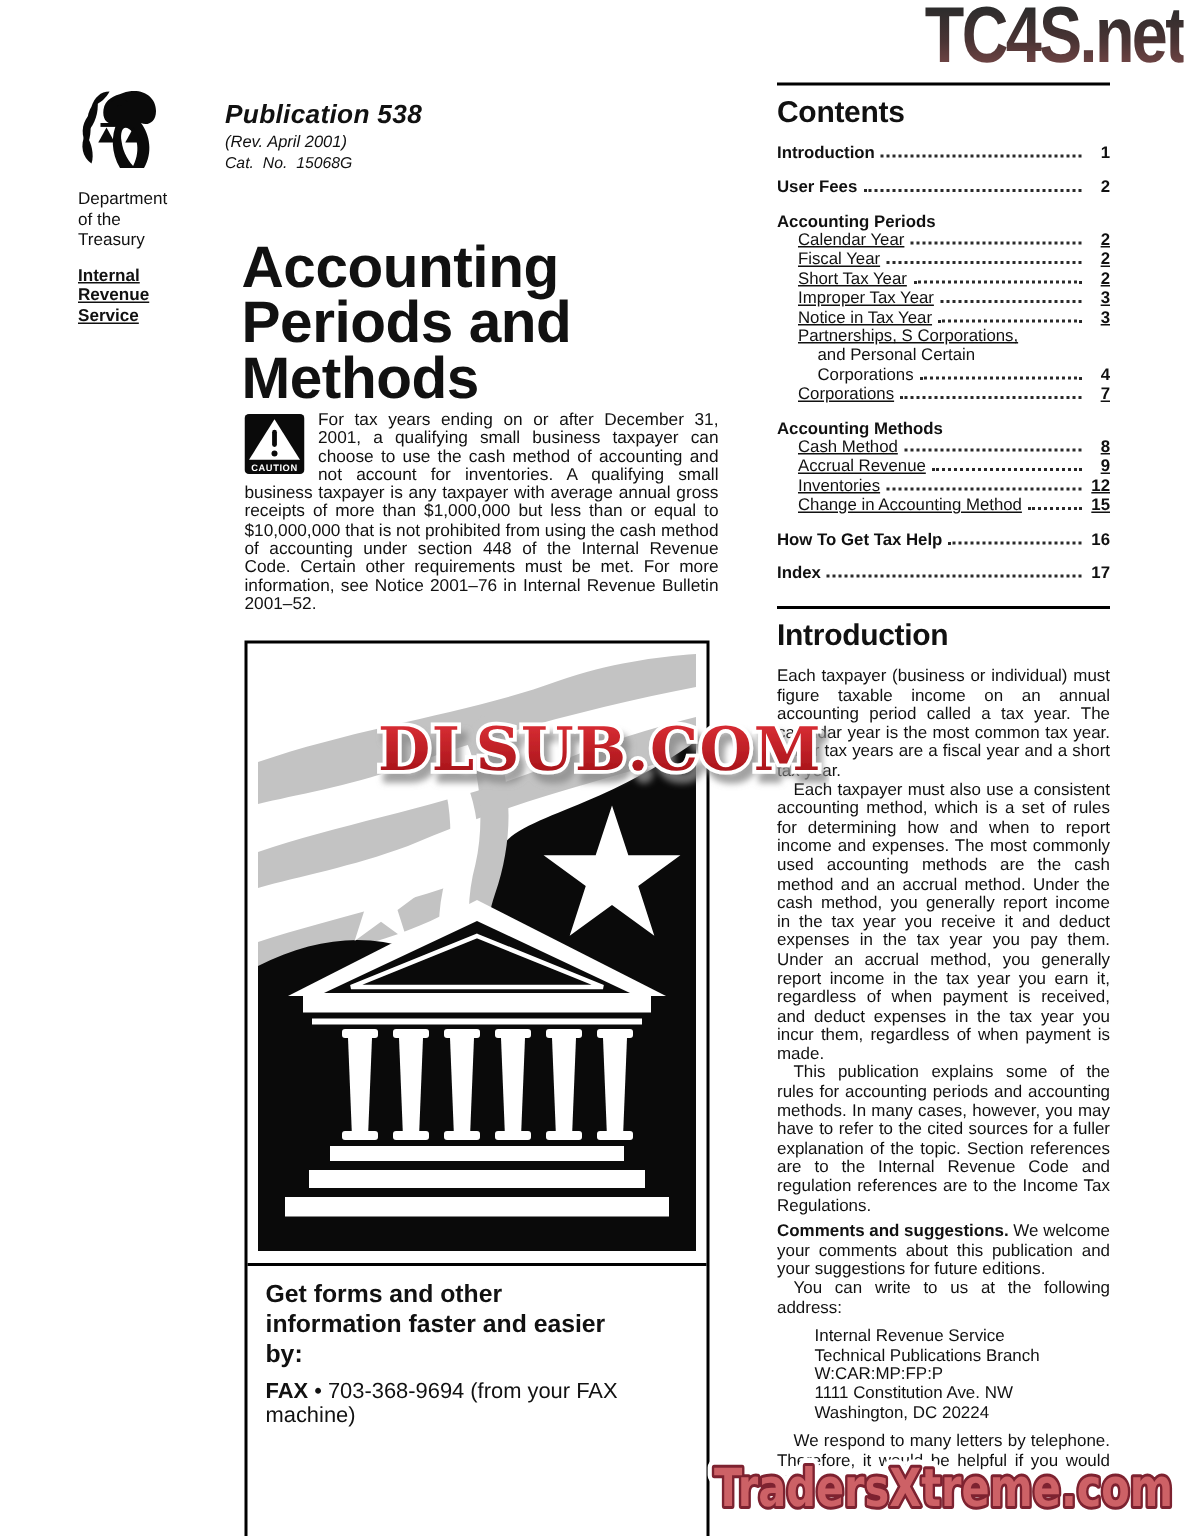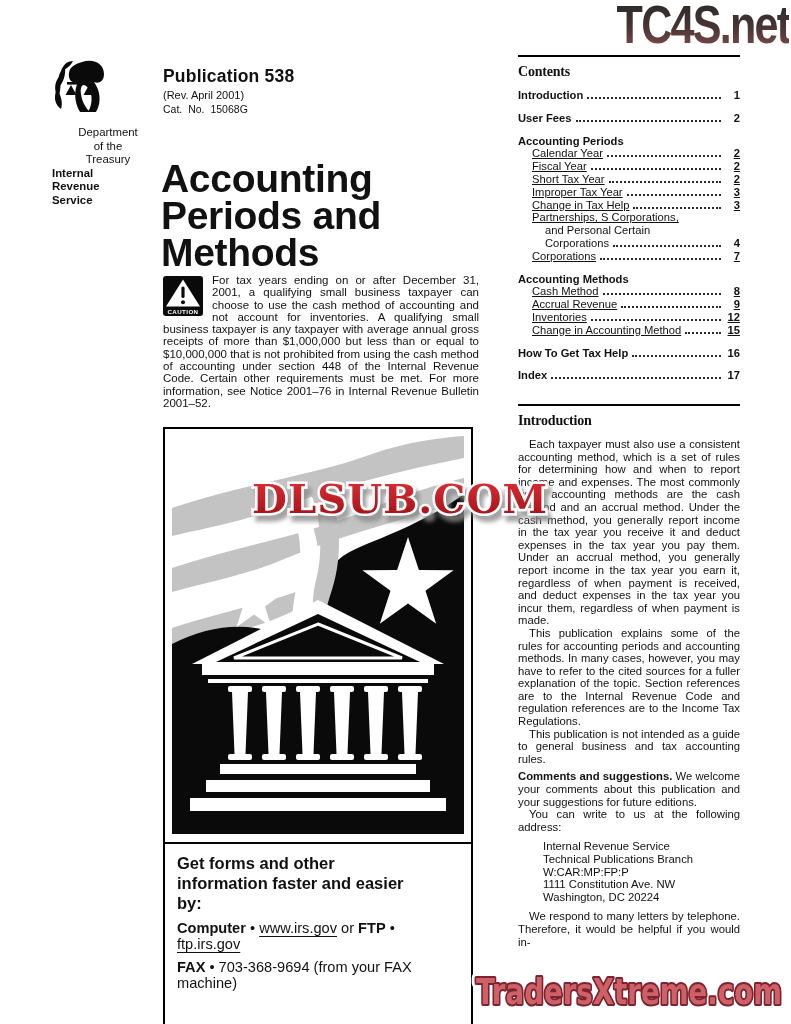--- a/index.html
+++ b/index.html
@@ -13,24 +13,24 @@
     position:absolute;top:-6px;right:2px;z-index:50;
     font-weight:bold;font-size:49px;letter-spacing:-2px;
     transform:scale(.88,1.08);transform-origin:right top;
     background:linear-gradient(#2c2c2c 18%,#4a3434 55%,#7c4a4a 90%);
     -webkit-background-clip:text;background-clip:text;color:transparent;
   }
   #wm-mid{position:absolute;left:247px;top:470px;z-index:60;}
   #wm-bot{position:absolute;left:468px;top:964px;z-index:60;}
   
   #agency{position:absolute;left:52px;top:58px;width:112px;}
-  #agency .dept{margin-top:6px;font-size:11.4px;line-height:13.6px;white-space:pre-line;text-align:center;}
-  #agency .svc{margin-top:0;font-size:11.4px;line-height:13.6px;font-weight:bold;white-space:pre-line;}
-  
-  #pubblock{position:absolute;left:163px;top:66px;}
+  #agency .dept{margin-top:6px;font-size:11.4px;line-height:13.6px;white-space:pre-line;}
+  #agency .svc{margin-top:10px;font-size:11.4px;line-height:13.6px;font-weight:bold;white-space:pre-line;text-decoration:underline;}
+  
+  #pubblock{position:absolute;left:150px;top:66px;font-style:italic;}
   #pub-number{font-size:17.5px;font-weight:bold;letter-spacing:.2px;}
   #pub-rev{font-size:11px;margin-top:2px;}
   #pub-cat{font-size:10.5px;margin-top:2px;word-spacing:3px;}
   #doc-title{
     position:absolute;left:161px;top:124px;width:340px;
     font-size:39px;font-weight:bold;line-height:37px;letter-spacing:-.3px;white-space:pre-line;margin-top:36px;
   }
   
   #caution{position:absolute;left:163px;top:274px;width:316px;
     font-size:11.5px;line-height:12.3px;text-align:justify;}
@@ -41,21 +41,21 @@
   #coverart{display:block;margin:7px auto 8px auto;}
   #getforms{border-top:2px solid #000;padding:9px 12px 0 12px;}
   #getforms .gf-head{font-size:16.5px;font-weight:bold;line-height:20px;width:250px;}
   #getforms .gf-line{font-size:14.6px;margin-top:7px;}
   #getforms .b{font-weight:bold;}
   #getforms .u{text-decoration:underline;text-underline-offset:3px;}
   
   .rcol{position:absolute;left:518px;width:222px;}
   .rule{border-top:2px solid #000;}
   #contents-sec{top:55px;}
-  .sec-head{font-size:14px;font-weight:bold;margin:7px 0 9px 0;letter-spacing:-.2px;font-family:Liberation Serif, serif;}
+  .sec-head{font-size:20px;font-weight:bold;margin:7px 0 9px 0;letter-spacing:-.2px;}
   .toc-row{display:flex;align-items:baseline;font-size:11.2px;line-height:12.8px;}
   .toc-row.gap{margin-top:10px;}
   .toc-row.indent1{padding-left:14px;text-decoration:underline;}
   .toc-row.indent2{padding-left:27px;}
   .toc-label.b{font-weight:bold;}
   .leader{flex:1;min-width:10px;border-bottom:2px dotted #2a2a2a;margin:0 5px 2px 4px;}
   .toc-page{font-weight:bold;min-width:14px;text-align:right;}
   #intro-sec{top:404px;}
   #intro-sec .body{font-size:11.3px;line-height:12.6px;text-align:justify;}
   .para{margin:0;}
@@ -162,23 +162,20 @@
       </g>
 
       <rect x="48" y="328" width="196" height="10" fill="#fff"></rect>
       <rect x="34" y="344" width="224" height="12" fill="#fff"></rect>
       <rect x="18" y="362" width="256" height="13" fill="#fff"></rect>
     </g>
   </svg>
   <div id="getforms">
     <div class="gf-head">Get forms and other information faster and easier by:</div>
     <div class="gf-line">
-      <span class="b">Computer</span><span> • </span><span class="u">www.irs.gov</span><span>  or  </span><span class="b">FTP</span><span> • </span><span class="u">ftp.irs.gov</span>
-    </div>
-    <div class="gf-line">
       <span class="b">FAX</span><span> • 703-368-9694 (from your FAX machine)</span>
     </div>
   </div>
 </div>
 
 <div class="rcol" id="contents-sec">
   <div class="rule"></div>
   <div class="sec-head">Contents</div>
   <div>
       <div class="toc-row indent0">
@@ -208,21 +205,21 @@
         <span class="toc-label">Short Tax Year</span>
         <span class="leader"></span>
         <span class="toc-page">2</span>
       </div>
       <div class="toc-row indent1">
         <span class="toc-label">Improper Tax Year</span>
         <span class="leader"></span>
         <span class="toc-page">3</span>
       </div>
       <div class="toc-row indent1">
-        <span class="toc-label">Change in Tax Help</span>
+        <span class="toc-label">Notice in Tax Year</span>
         <span class="leader"></span>
         <span class="toc-page">3</span>
       </div>
       <div class="toc-row indent1">
         <span class="toc-label">Partnerships, S Corporations,</span>
       </div>
       <div class="toc-row indent2">
         <span class="toc-label">and Personal Certain</span>
       </div>
       <div class="toc-row indent2">
@@ -269,23 +266,23 @@
         <span class="toc-page">17</span>
       </div>
     </div>
 </div>
 
 <div class="rcol" id="intro-sec">
   <div class="rule"></div>
   <div class="sec-head">Introduction</div>
   <div class="body">
     <div id="intro-paras">
+        <p class="para">Each taxpayer (business or individual) must figure taxable income on an annual accounting period called a tax year. The calendar year is the most common tax year. Other tax years are a fiscal year and a short tax year.</p>
         <p class="para ind">Each taxpayer must also use a consistent accounting method, which is a set of rules for determining how and when to report income and expenses. The most commonly used accounting methods are the cash method and an accrual method. Under the cash method, you generally report income in the tax year you receive it and deduct expenses in the tax year you pay them. Under an accrual method, you generally report income in the tax year you earn it, regardless of when payment is received, and deduct expenses in the tax year you incur them, regardless of when payment is made.</p>
         <p class="para ind">This publication explains some of the rules for accounting periods and accounting methods. In many cases, however, you may have to refer to the cited sources for a fuller explanation of the topic. Section references are to the Internal Revenue Code and regulation references are to the Income Tax Regulations.</p>
-        <p class="para ind">This publication is not intended as a guide to general business and tax accounting rules.</p>
       </div>
     <p class="para sp"><span class="b">Comments and suggestions.</span><span>  We welcome your comments about this publication and your suggestions for future editions.</span></p>
     <p class="para ind">You can write to us at the following address:</p>
     <div class="addr">Internal Revenue Service
 Technical Publications Branch
 W:CAR:MP:FP:P
 1111 Constitution Ave. NW
 Washington, DC 20224</div>
     <p class="para ind">We respond to many letters by telephone. Therefore, it would be helpful if you would in-</p>
   </div>

